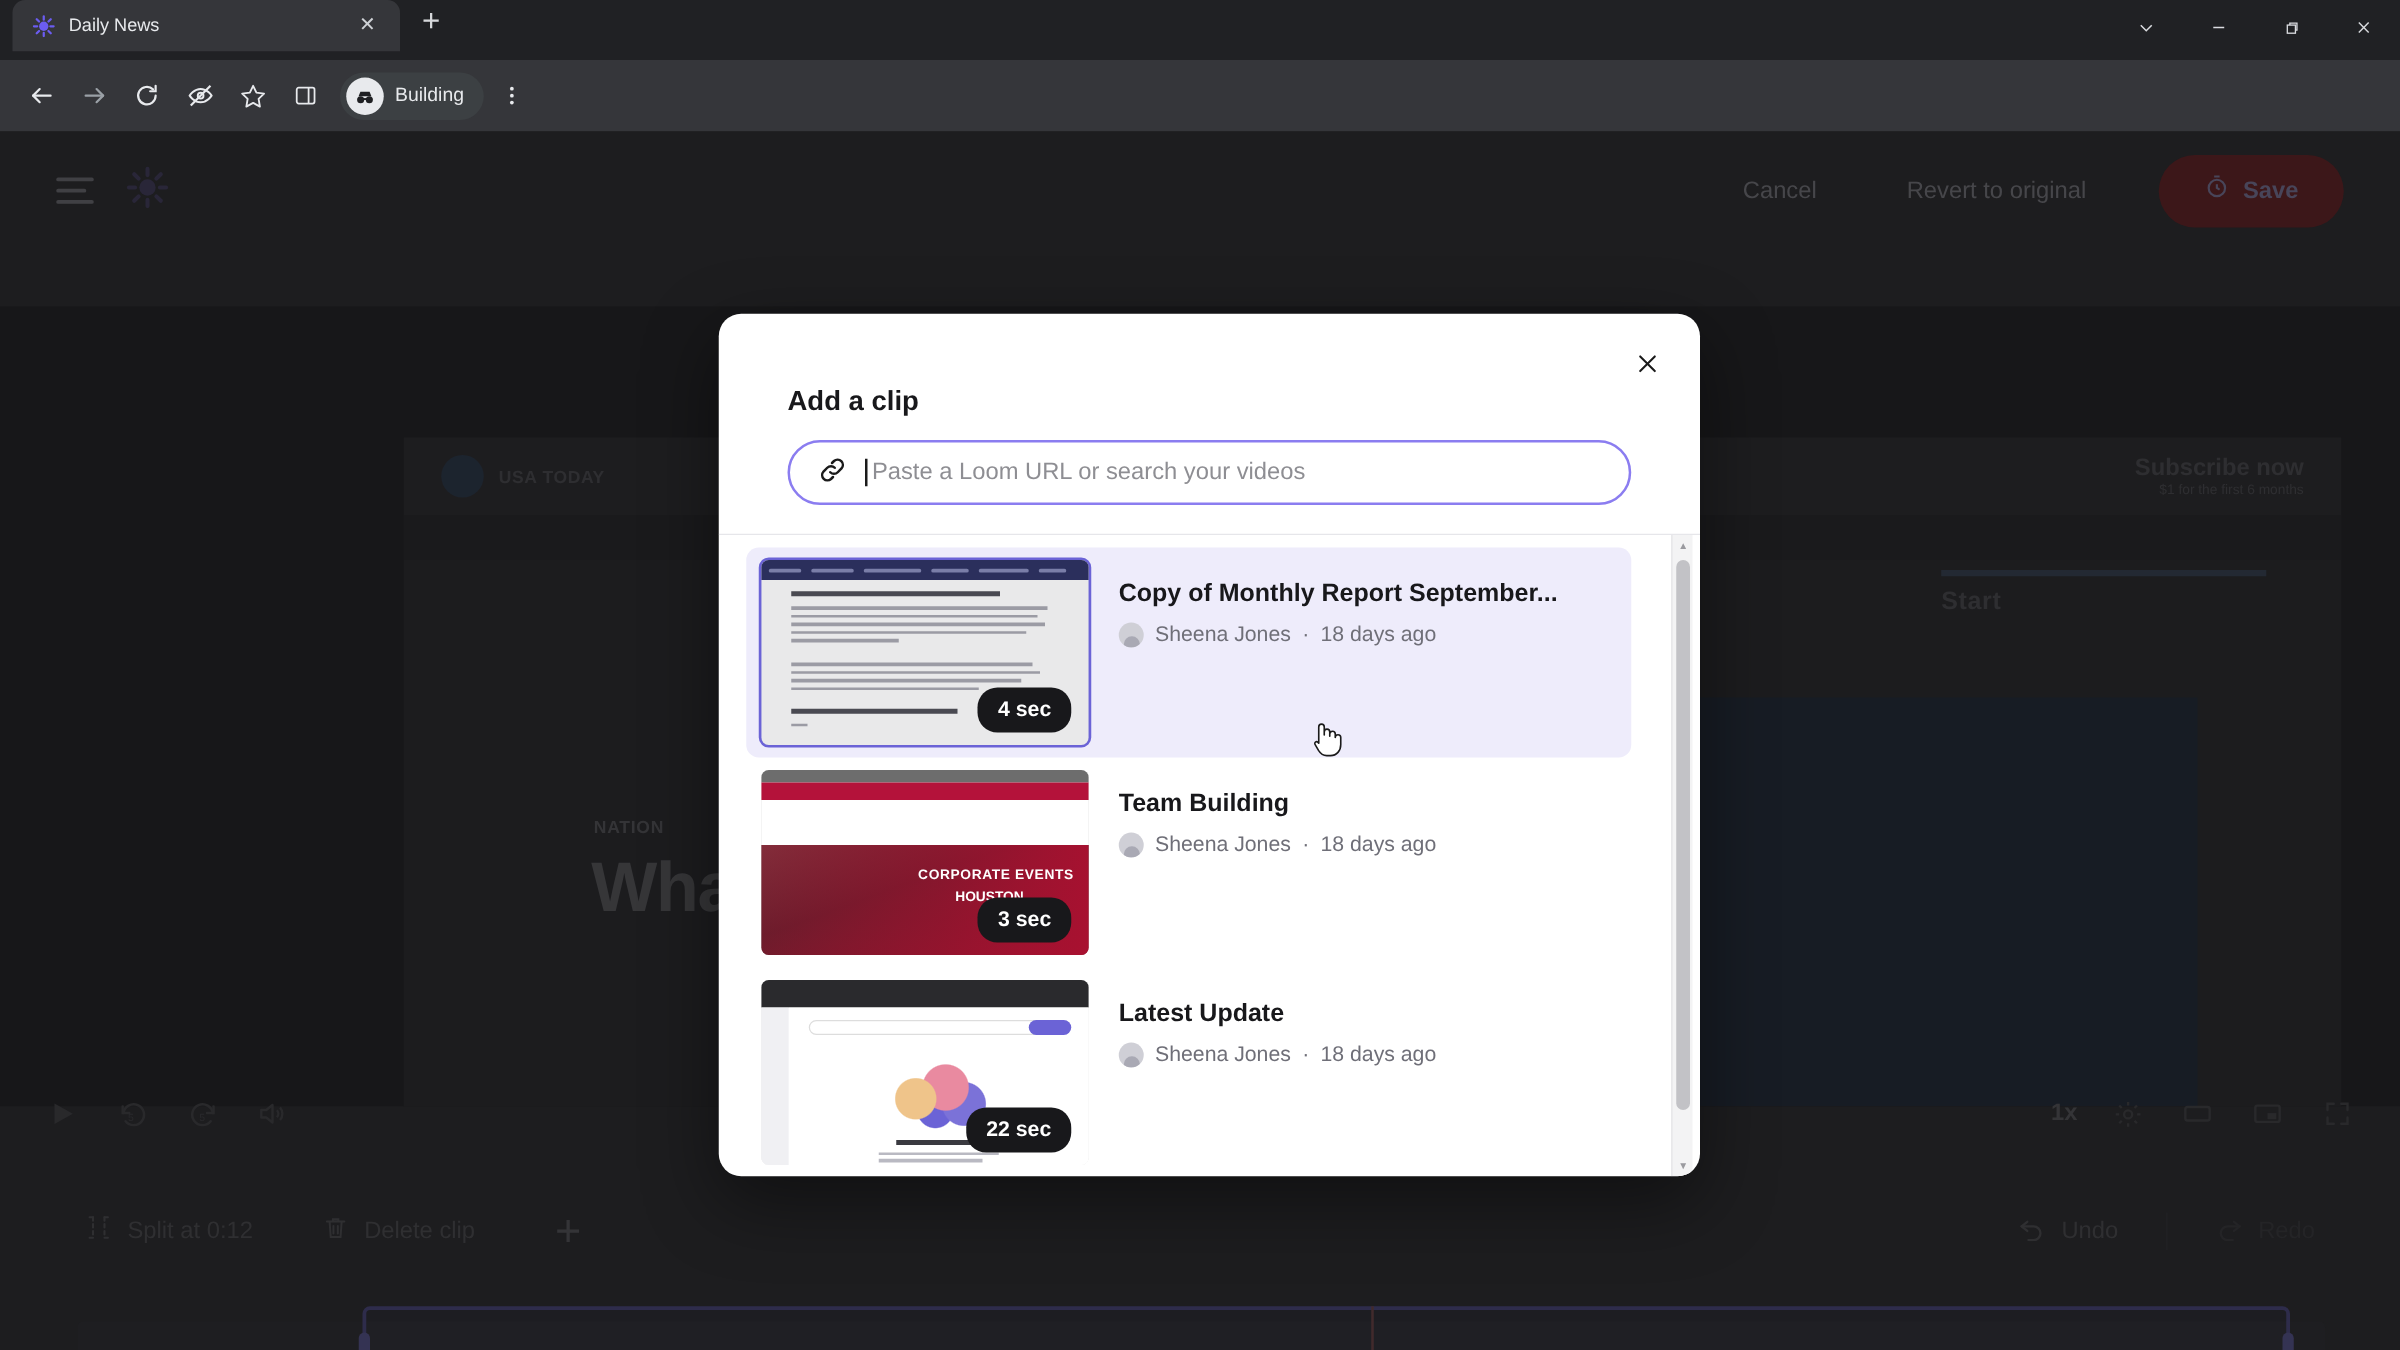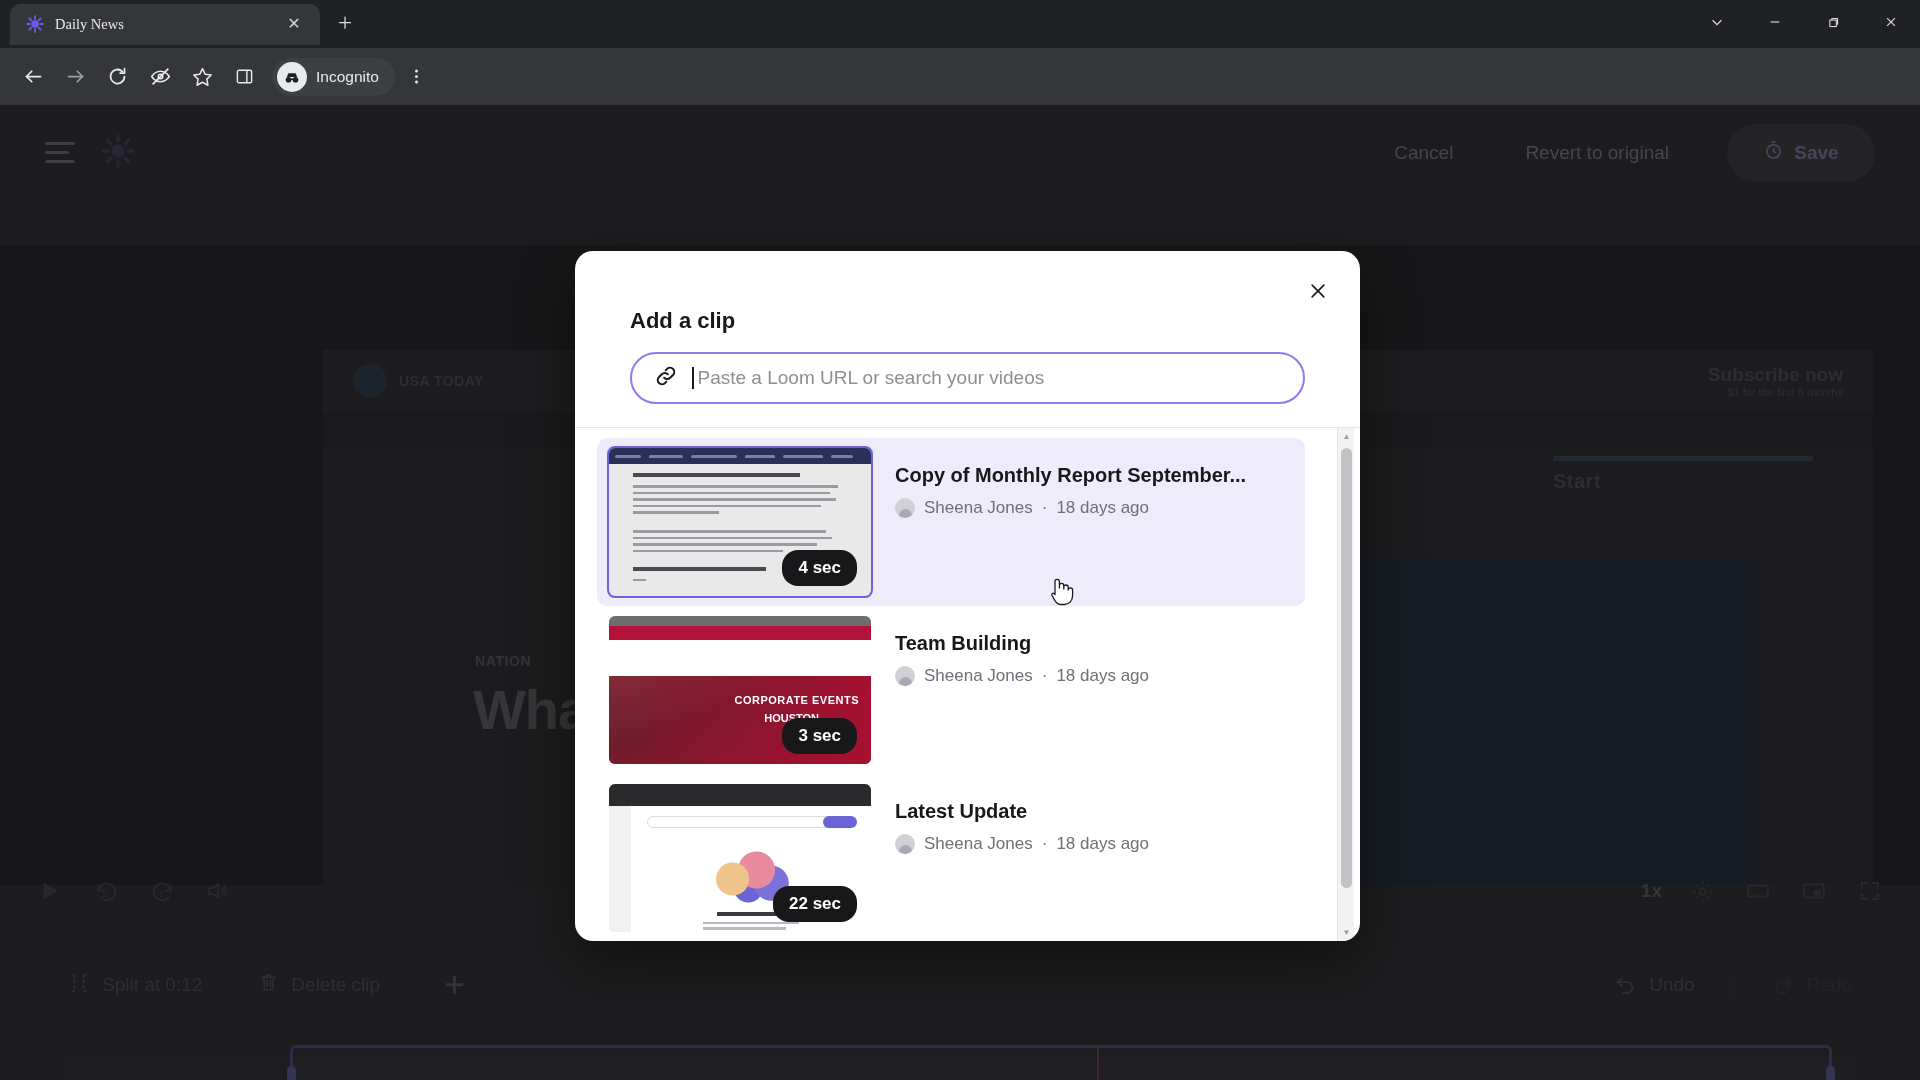--- a/index.html
+++ b/index.html
@@ -9,23 +9,22 @@
     overflow: hidden;
     font-family: "Liberation Sans", sans-serif;
     background: #202124;
   }
 
   
   .browser { width: 1920px; height: 1080px; position: relative; background: #202124; }
 
   .tabstrip {
     height: 48px; background: #202124;
-    display: flex; align-items: center; padding-left: 10px;
+    display: flex; align-items: flex-start; padding-left: 10px;
     position: relative;
-    font-family: Liberation Serif, serif;
   }
   .tab {
     width: 310px; height: 41px; background: #35363a;
     border-radius: 10px 10px 0 0;
     display: flex; align-items: center; gap: 11px;
     padding: 0 14px 0 16px; position: relative;
   }
   .tab-favicon {
     width: 18px; height: 18px; flex: 0 0 18px;
     display: flex; align-items: center; justify-content: center;
@@ -110,21 +109,21 @@
   .hamburger { width: 30px; display: flex; flex-direction: column; gap: 6px; }
   .hamburger i { display: block; height: 3px; background: #8a8a8e; border-radius: 2px; }
   .hamburger i:nth-child(2) { width: 80%; }
   .loom-mark { margin-left: 26px; }
   .hdr-right { margin-left: auto; display: flex; align-items: center; gap: 0; }
   .hdr-link {
     color: #9a9a9f; font-size: 19px; padding: 0 36px; font-weight: 500;
   }
   .save-btn {
     margin-left: 22px; height: 58px; width: 148px; border-radius: 29px;
-    background: #404040; color: #9d95c4; font-size: 19px; font-weight: 600;
+    background: #7f1d1d; color: #9d95c4; font-size: 19px; font-weight: 600;
     display: flex; align-items: center; justify-content: center; gap: 10px;
   }
 
   
   .preview-wrap {
     position: absolute; left: 0; top: 140px; right: 0; height: 640px;
     background: #1f1f1f;
   }
   .preview-video {
     position: absolute; left: 323px; top: 105px; width: 1550px; height: 535px;
@@ -444,21 +443,21 @@
       </div>
       <div class="incognito-chip">
         <span class="incognito-avatar">
           <svg width="22" height="22" viewBox="0 0 24 24" fill="#1f2023">
             <path d="M8 8h8l1.6 4H6.4L8 8z"></path>
               <circle cx="8.2" cy="15" r="3.1"></circle>
               <circle cx="15.8" cy="15" r="3.1"></circle>
               <rect x="10.4" y="13.6" width="3.2" height="1.7"></rect>
           </svg>
         </span>
-        <span class="incognito-label">Incognito</span>
+        <span class="incognito-label">Building</span>
       </div>
       <div class="tb-icon">
         <svg width="19" height="19" viewBox="0 0 24 24" fill="currentColor">
             <circle cx="12" cy="5" r="1.9"></circle>
             <circle cx="12" cy="12" r="1.9"></circle>
             <circle cx="12" cy="19" r="1.9"></circle>
           </svg>
       </div>
     </div>
   </div>

